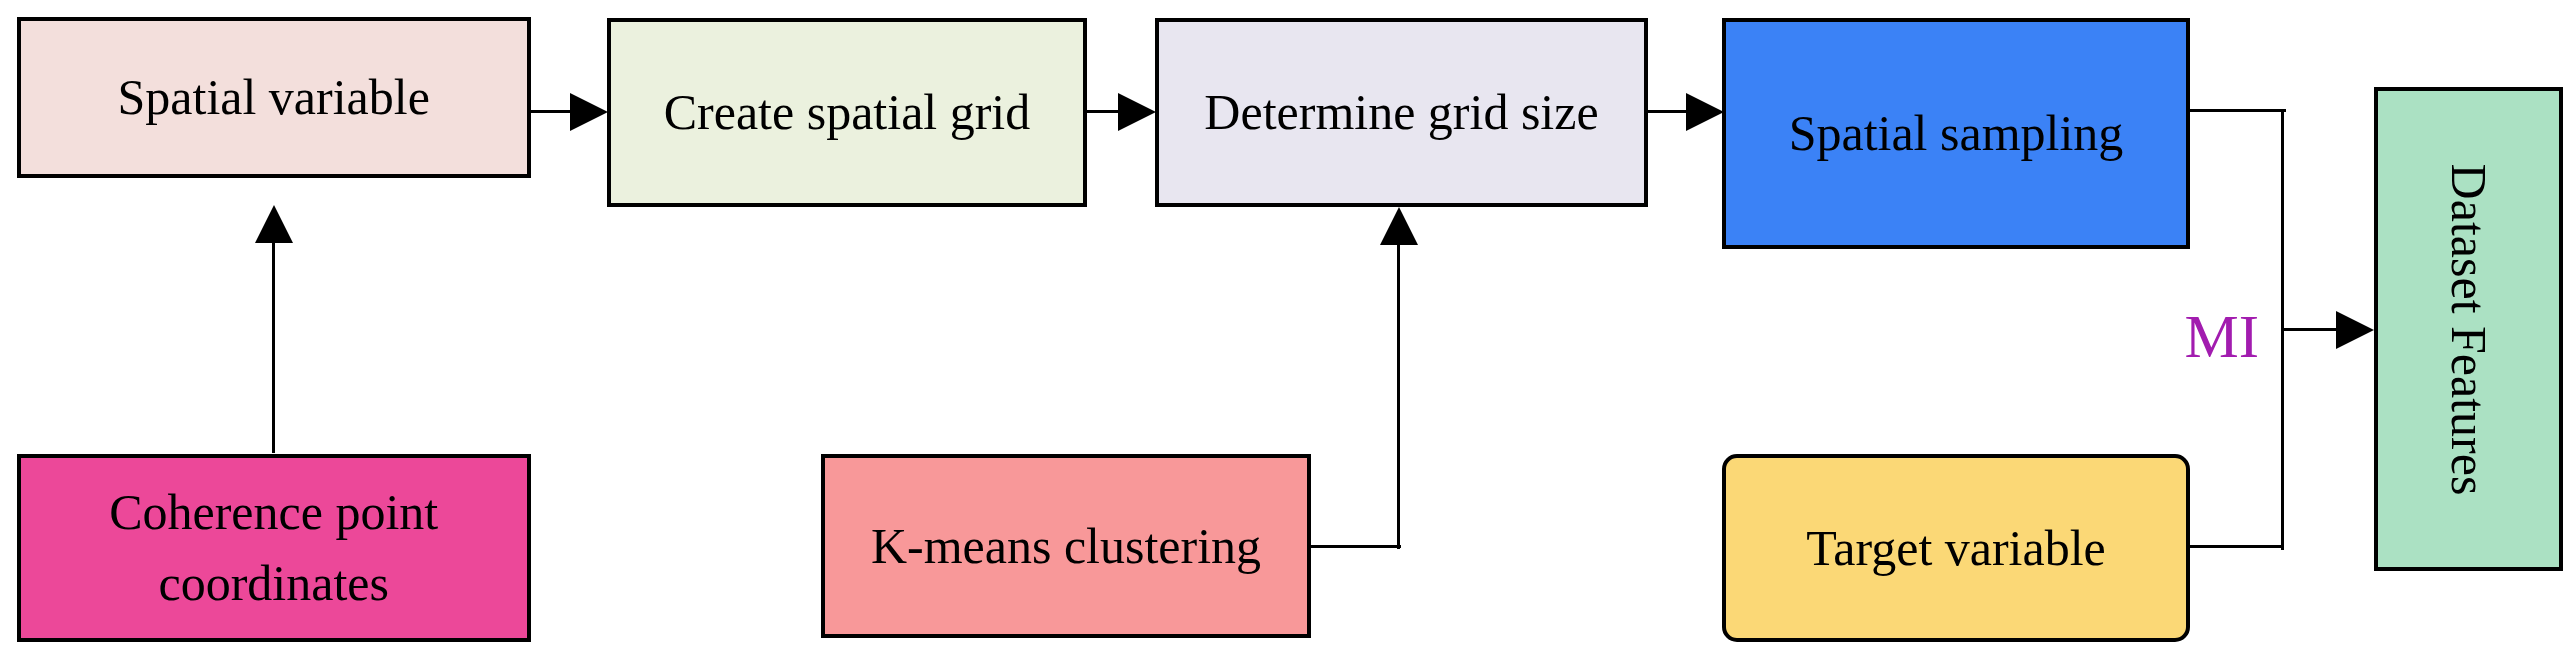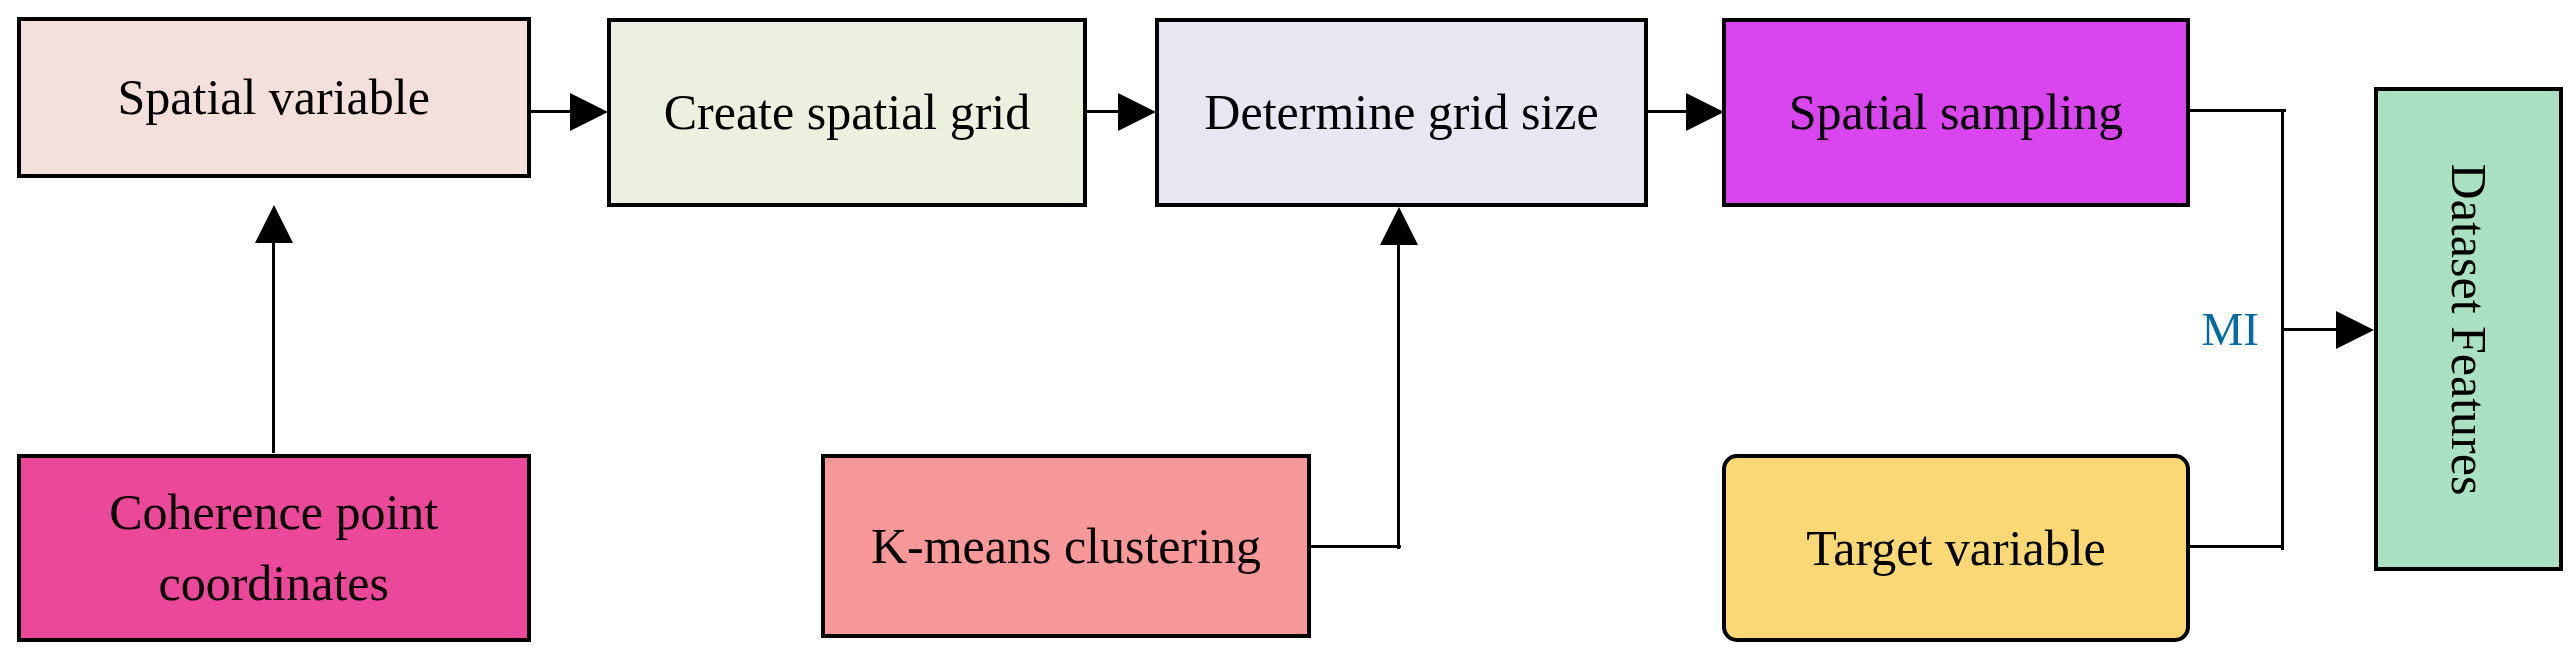--- a/index.html
+++ b/index.html
@@ -47,22 +47,22 @@
   }
   .head-up {
     position: absolute;
     width: 0; height: 0;
     border-left: 19px solid transparent;
     border-right: 19px solid transparent;
     border-bottom: 38px solid #000000;
   }
   .edge-label {
     position: absolute;
-    font-size: 47px;
-    color: #0369a1;
+    font-size: 61px;
+    color: #a21caf;
     text-align: right;
     white-space: nowrap;
     font-family: Liberation Serif, serif;
   }
 </style>
 </head>
 <body>
 
 <div class="canvas">
 
@@ -71,21 +71,21 @@
   </div>
 
   <div class="box" style="left: 607px; top: 18.4px; width: 480px; height: 189px; background-color: rgb(235, 241, 222);">
     <span class="lbl">Create spatial grid</span>
   </div>
 
   <div class="box" style="left: 1155px; top: 18.4px; width: 493px; height: 189px; background-color: rgb(232, 230, 240);">
     <span class="lbl">Determine grid size</span>
   </div>
 
-  <div class="box" style="left: 1722px; top: 18.4px; width: 468px; height: 189px; background-color: #d946ef;">
+  <div class="box" style="left: 1722px; top: 18.4px; width: 468px; height: 231px; background-color: #3b82f6;">
     <span class="lbl">Spatial sampling</span>
   </div>
 
   <div class="box" style="left: 16.7px; top: 454px; width: 514px; height: 188px; background-color: #ec4899;">
     <span class="lbl">Coherence point</span>
     <span class="lbl">coordinates</span>
   </div>
 
   <div class="box" style="left: 821px; top: 454px; width: 490px; height: 184px; background-color: rgb(248, 152, 153);">
     <span class="lbl">K-means clustering</span>

